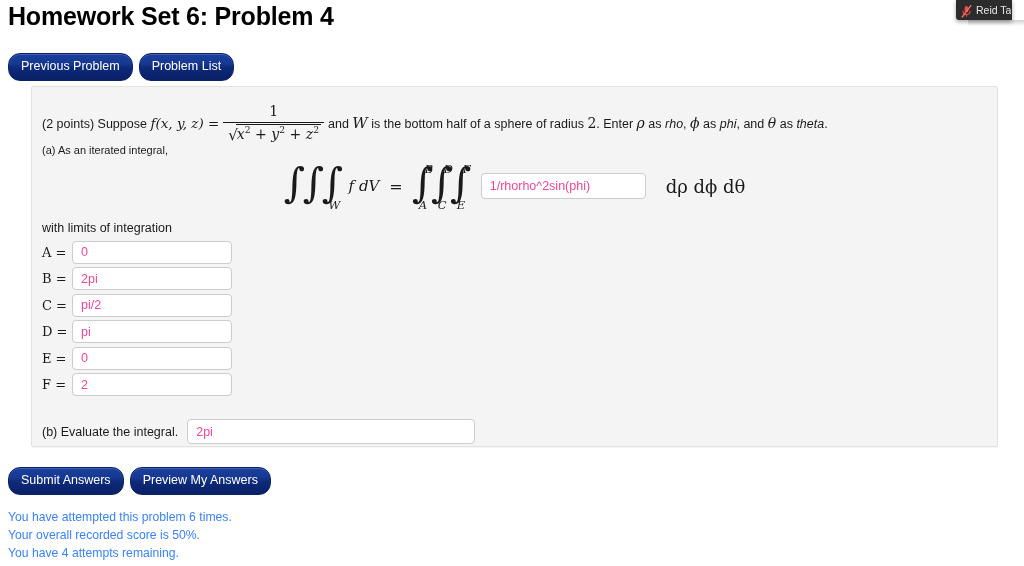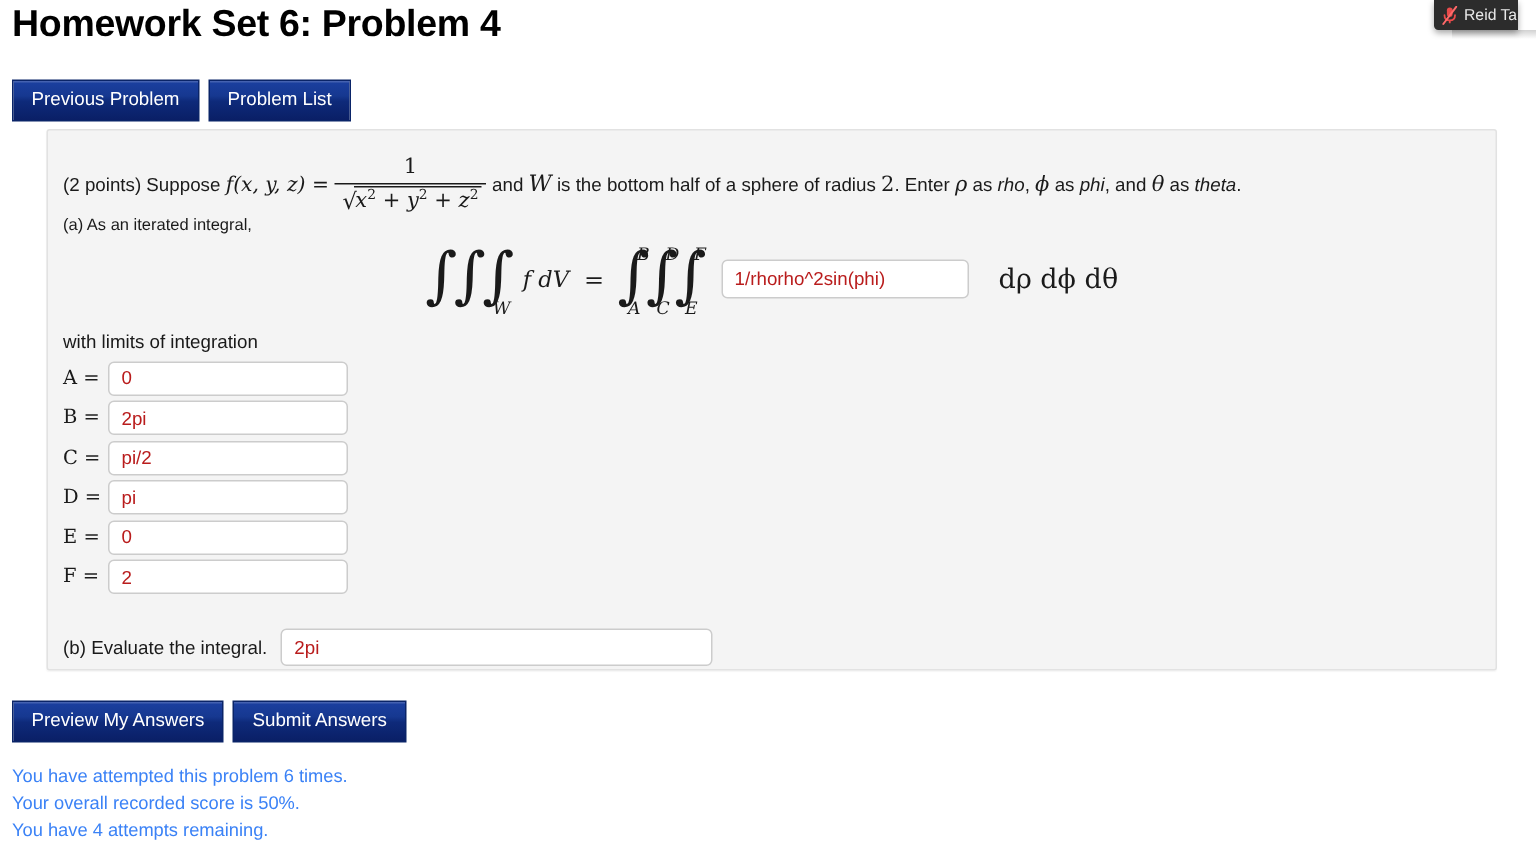--- a/index.html
+++ b/index.html
@@ -35,21 +35,21 @@
     left: 8px;
     top: 53px;
     display: flex;
     gap: 6px;
   }
   .wwbtn {
     font-family: "Liberation Sans", sans-serif;
     font-size: 12.5px;
     color: #ffffff;
     border: 1px solid #0a2468;
-    border-radius: 0;
+    border-radius: 12px;
     padding: 6px 12px 7px 12px;
     line-height: 1;
     background: linear-gradient(to bottom, #1b3fa0 0%, #163890 38%, #0e2a7a 52%, #0a1f66 100%);
     box-shadow: inset 0 1px 0 rgba(255,255,255,0.18);
     cursor: pointer;
     white-space: nowrap;
   }
 
   
   .problem-panel {
@@ -203,21 +203,21 @@
     font-size: 18px;
     margin-left: 20px;
     color: #1a1a1a;
     white-space: nowrap;
   }
 
   
   .ww-input {
     font-family: "Liberation Sans", sans-serif;
     font-size: 12.5px;
-    color: #b91c1c;
+    color: #ec4899;
     background: #ffffff;
     border: 1px solid #ccc;
     border-radius: 4px;
     padding: 5px 8px;
     box-sizing: border-box;
     outline: none;
   }
   .integrand-input {
     width: 165px;
     height: 26px;
@@ -432,22 +432,22 @@
   </div>
 
   <div class="part-b">
     <span class="lbl">(b) Evaluate the integral.</span>
     <input class="ww-input eval-input" type="text" value="2pi" style="">
   </div>
 
 </div>
 
 <div class="submit-row">
+  <button class="wwbtn">Submit Answers</button>
   <button class="wwbtn">Preview My Answers</button>
-  <button class="wwbtn">Submit Answers</button>
 </div>
 
 <div class="status">
   <div>You have attempted this problem 6 times.</div>
   <div>Your overall recorded score is 50%.</div>
   <div>You have 4 attempts remaining.</div>
 </div>
 
 <div class="overlay-widget">
   <span class="mic">

